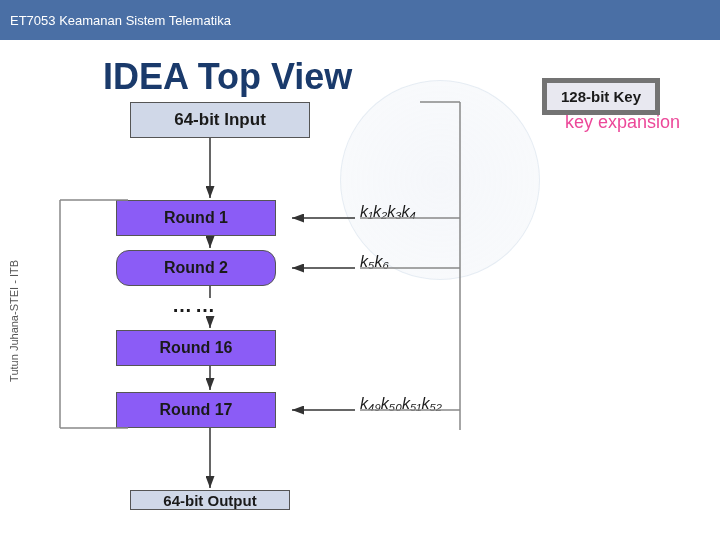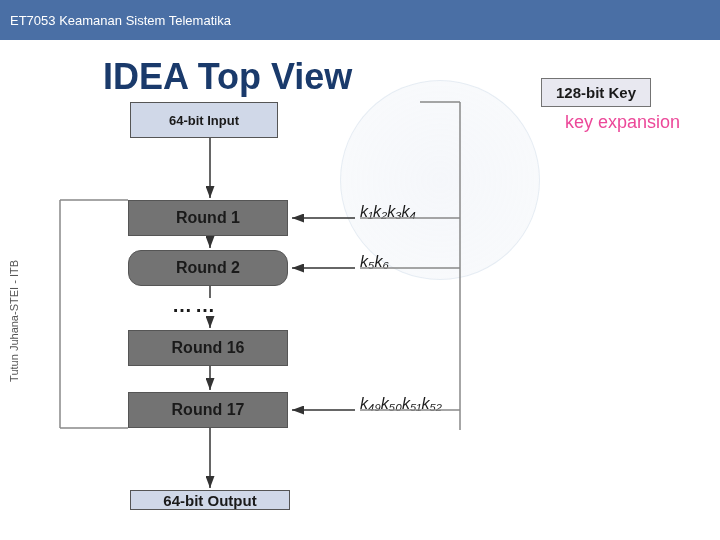--- a/index.html
+++ b/index.html
@@ -39,62 +39,62 @@
       position: absolute;
       top: 16px;
       left: 95px;
       margin-left: 8px;
     }
 
     
     #key-box {
       position: absolute;
       top: 38px;
-      right: 69px;
+      right: 60px;
       background: #e8e8f0;
-      border: 1px solid #737373;
+      border: 5px solid #737373;
       padding: 5px 14px;
       font-size: 15px;
       font-weight: bold;
       color: #1a1a1a;
     }
 
     
     #key-expansion {
       position: absolute;
       top: 72px;
       right: 40px;
       font-size: 18px;
       color: #ec4899;
     }
 
     
     #input-box {
       position: absolute;
       top: 62px;
       left: 130px;
-      width: 148px;
+      width: 180px;
       height: 36px;
       background: #d0d8e8;
       border: 1.5px solid #555;
       display: flex;
       align-items: center;
       justify-content: center;
-      font-size: 13px;
+      font-size: 17px;
       font-weight: bold;
       color: #1a1a1a;
     }
 
     
     .round-box {
       position: absolute;
-      left: 128px;
+      left: 116px;
       width: 160px;
       height: 36px;
-      background: #737373;
+      background: #8b5cf6;
       border: 1.5px solid #555;
       display: flex;
       align-items: center;
       justify-content: center;
       font-size: 16px;
       font-weight: bold;
       color: #1a1a1a;
     }
 
     #round1 { top: 160px; }

